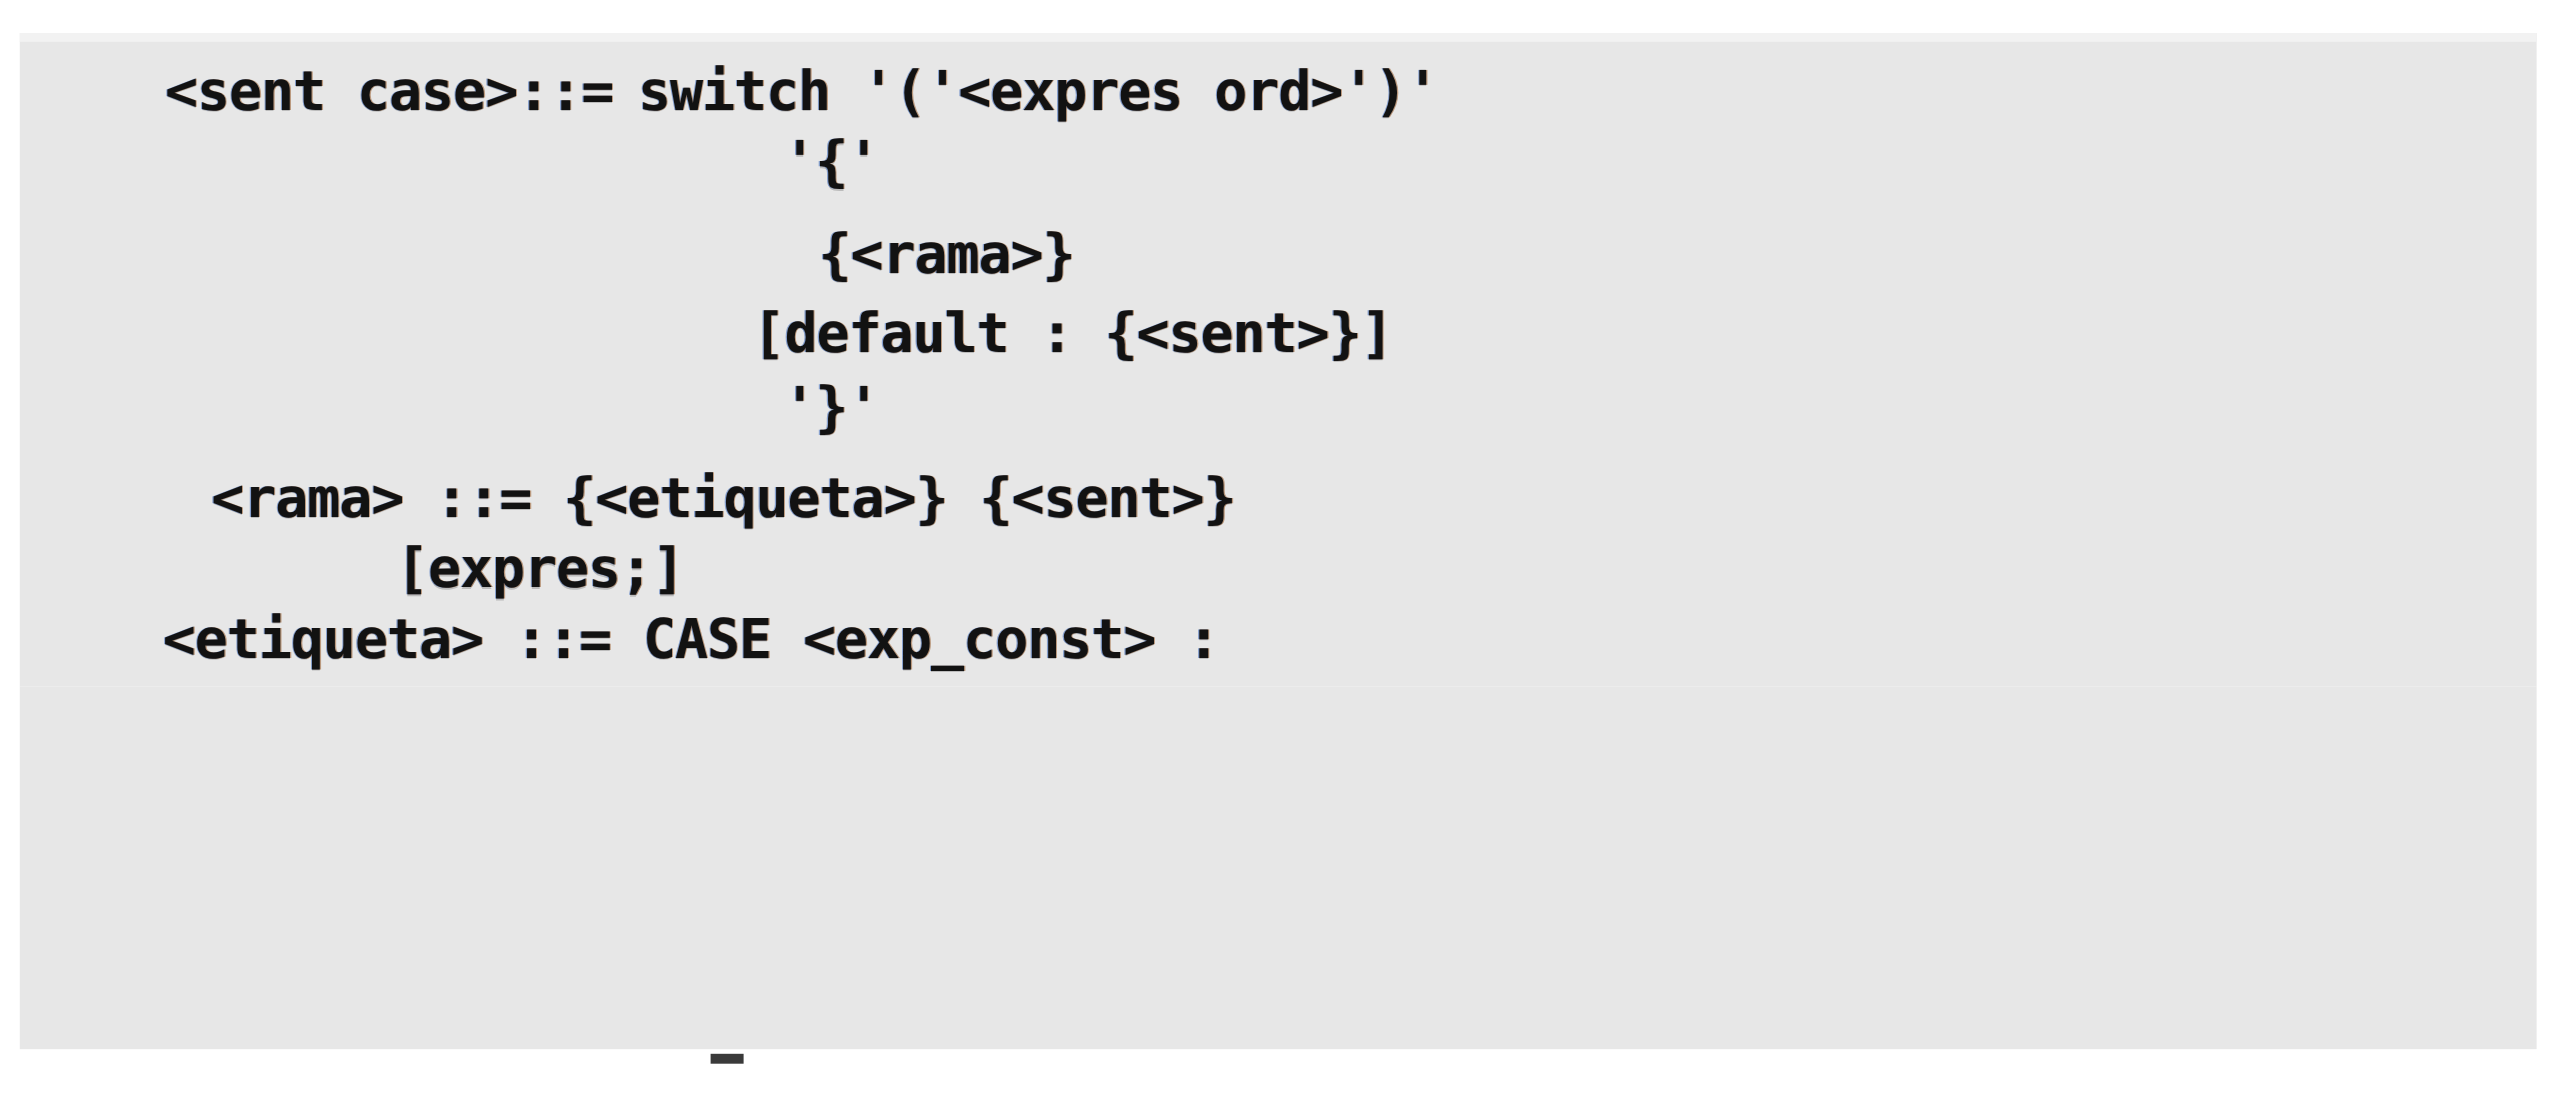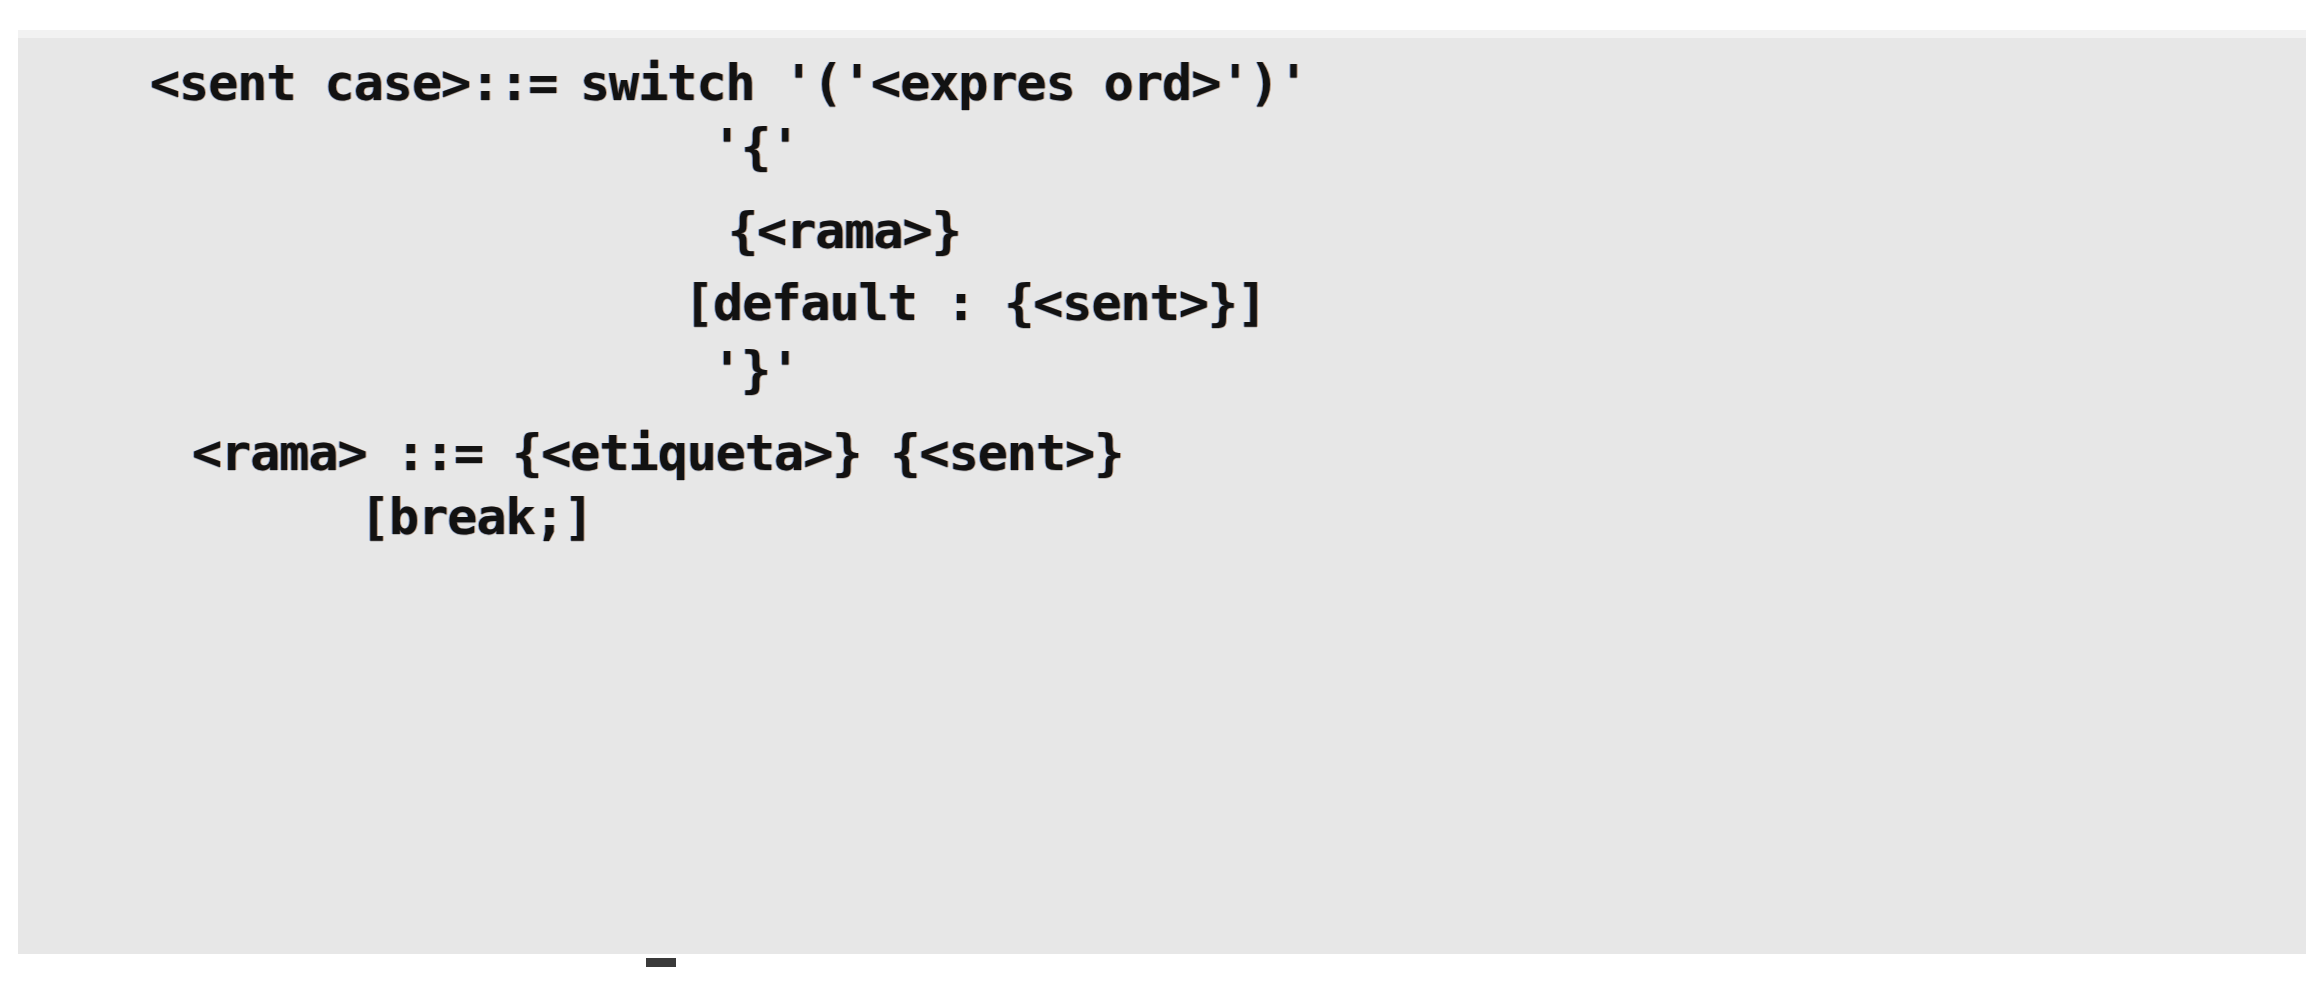--- a/index.html
+++ b/index.html
@@ -73,21 +73,21 @@
     color: #121212;
     letter-spacing: -1px;
     text-shadow:
        1px 0 0 rgba(150,90,40,0.55),
       -1px 0 0 rgba(40,90,180,0.50),
        0 1px 0 rgba(90,90,90,0.30);
   }
   .l1  { left: 150px; top: 58px; }
   .l1b { left: 580px; top: 58px; }
   .l2  { left: 712px; top: 122px; }
-  .l3  { left: 728px; top: 206px; }
+  .l3  { left: 744px; top: 206px; }
   .l4  { left: 684px; top: 278px; }
   .l5  { left: 712px; top: 345px; }
   .l6  { left: 148px; top: 428px; margin-left: 44px; }
   .l7  { left: 360px; top: 492px; }
   .l8  { left: 148px; top: 556px; }
 </style>
 </head>
 <body>
 
 <div id="page">
@@ -107,18 +107,19 @@
     <div class="line l2">'{'</div>
 
     <div class="line l3">{&lt;rama&gt;}</div>
 
     <div class="line l4">[default : {&lt;sent&gt;}]</div>
 
     <div class="line l5">'}'</div>
 
     <div class="line l6">&lt;rama&gt; ::= {&lt;etiqueta&gt;} {&lt;sent&gt;}</div>
 
-    <div class="line l7">[break;]</div>
+    <div class="line l7">[expres;]</div>
 
+    <div class="line l8">&lt;etiqueta&gt; ::= CASE &lt;exp_const&gt; :</div>
 
   </div>
 
 </div>
 
 </body></html>

